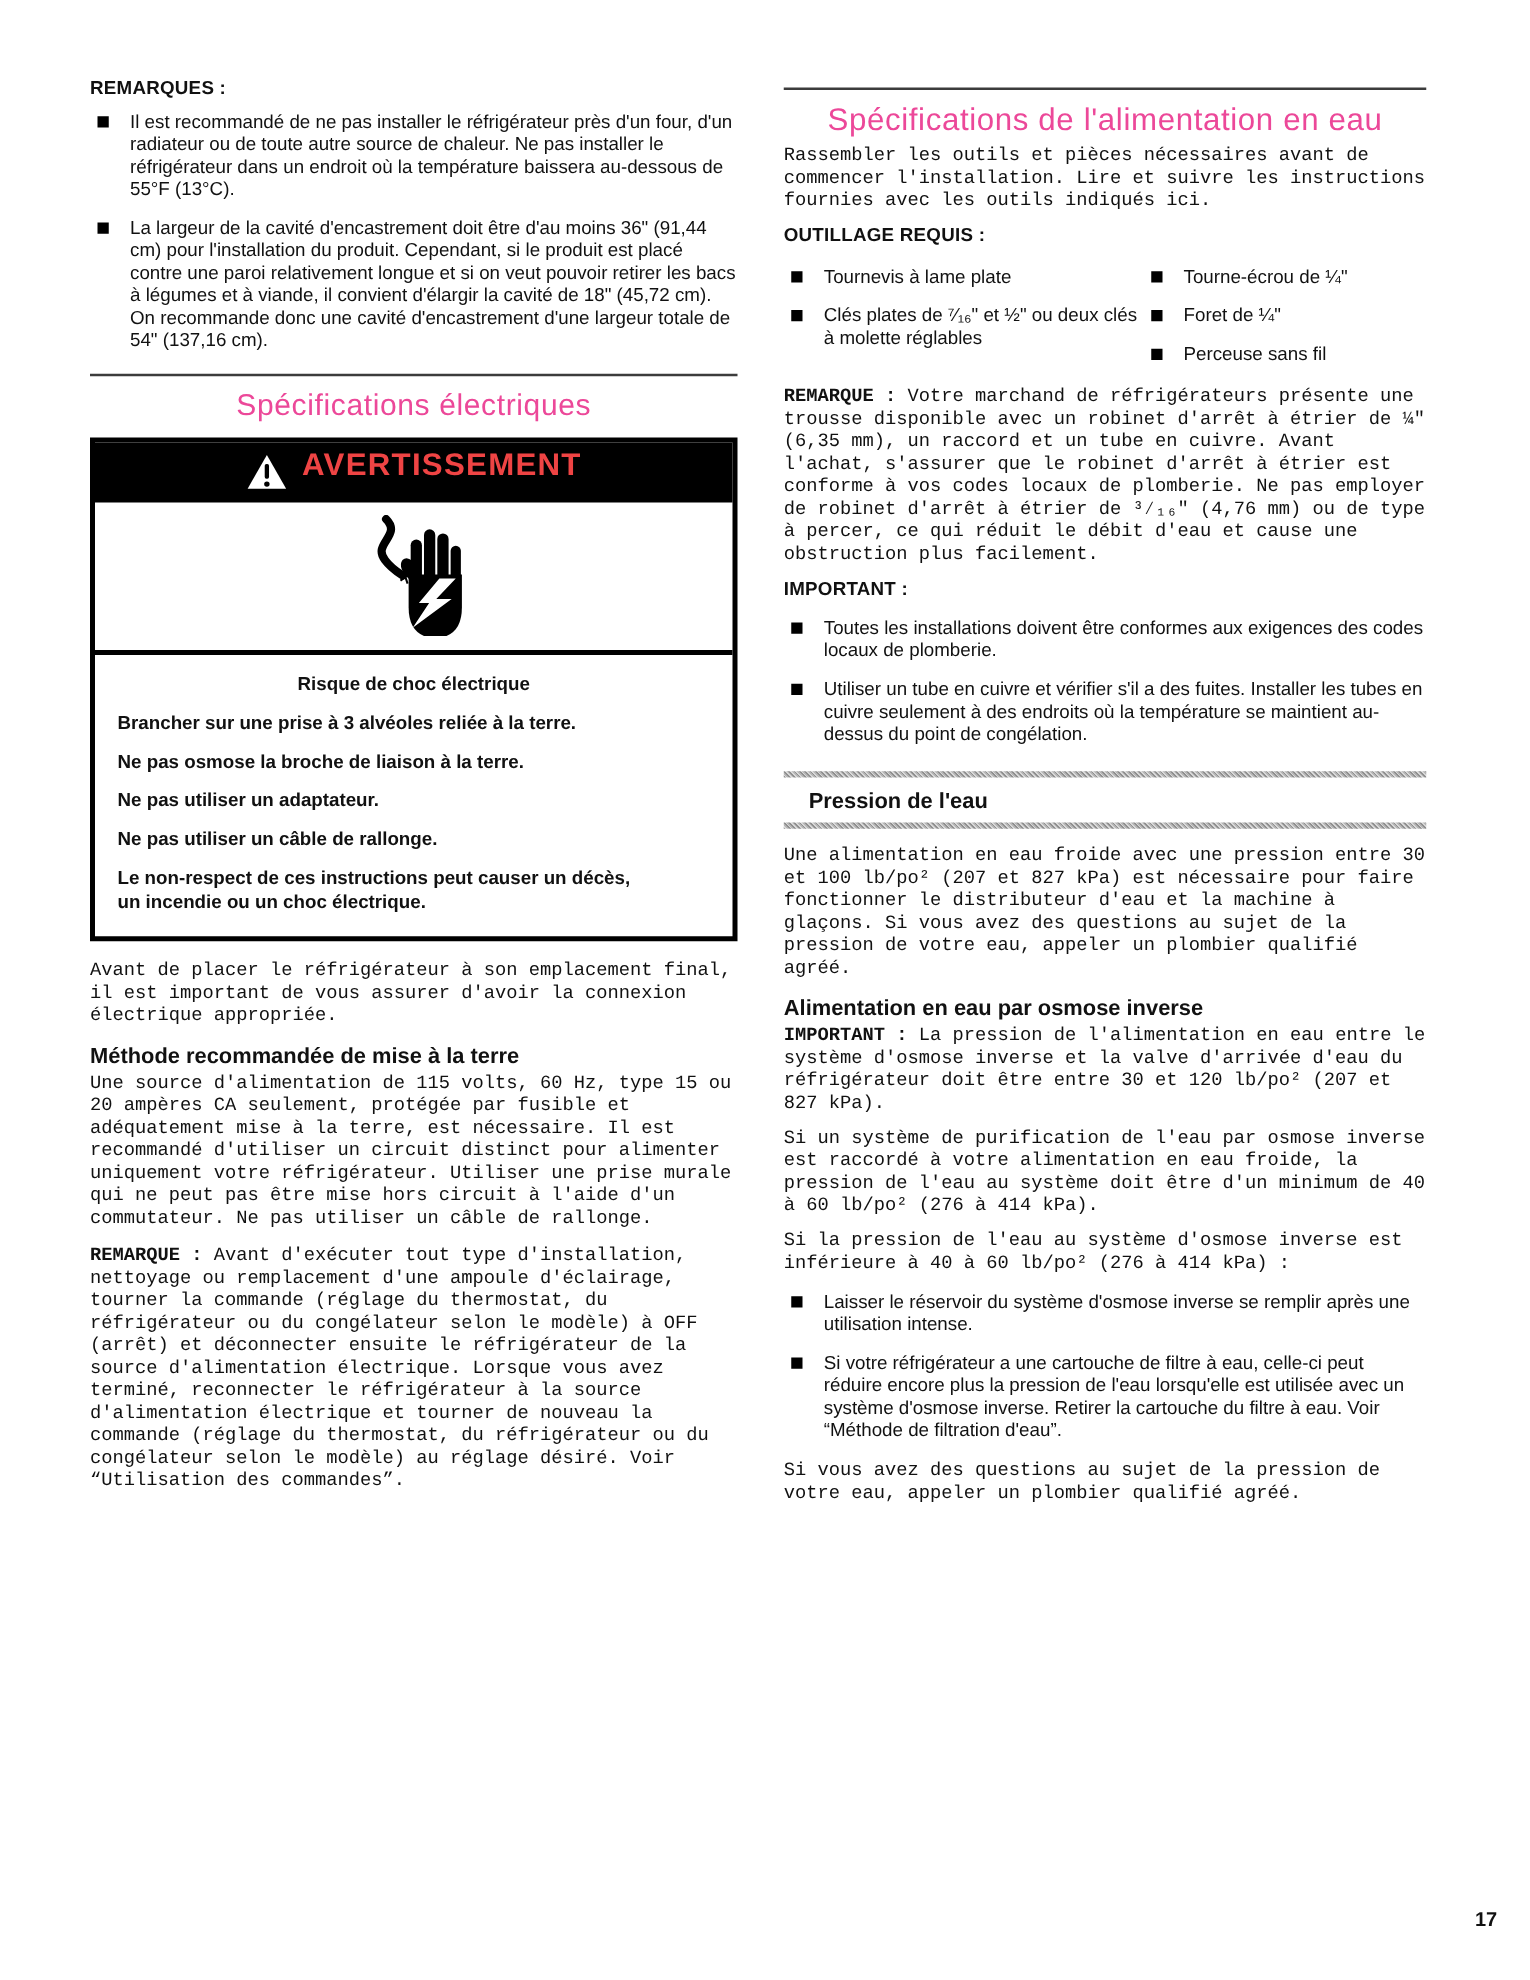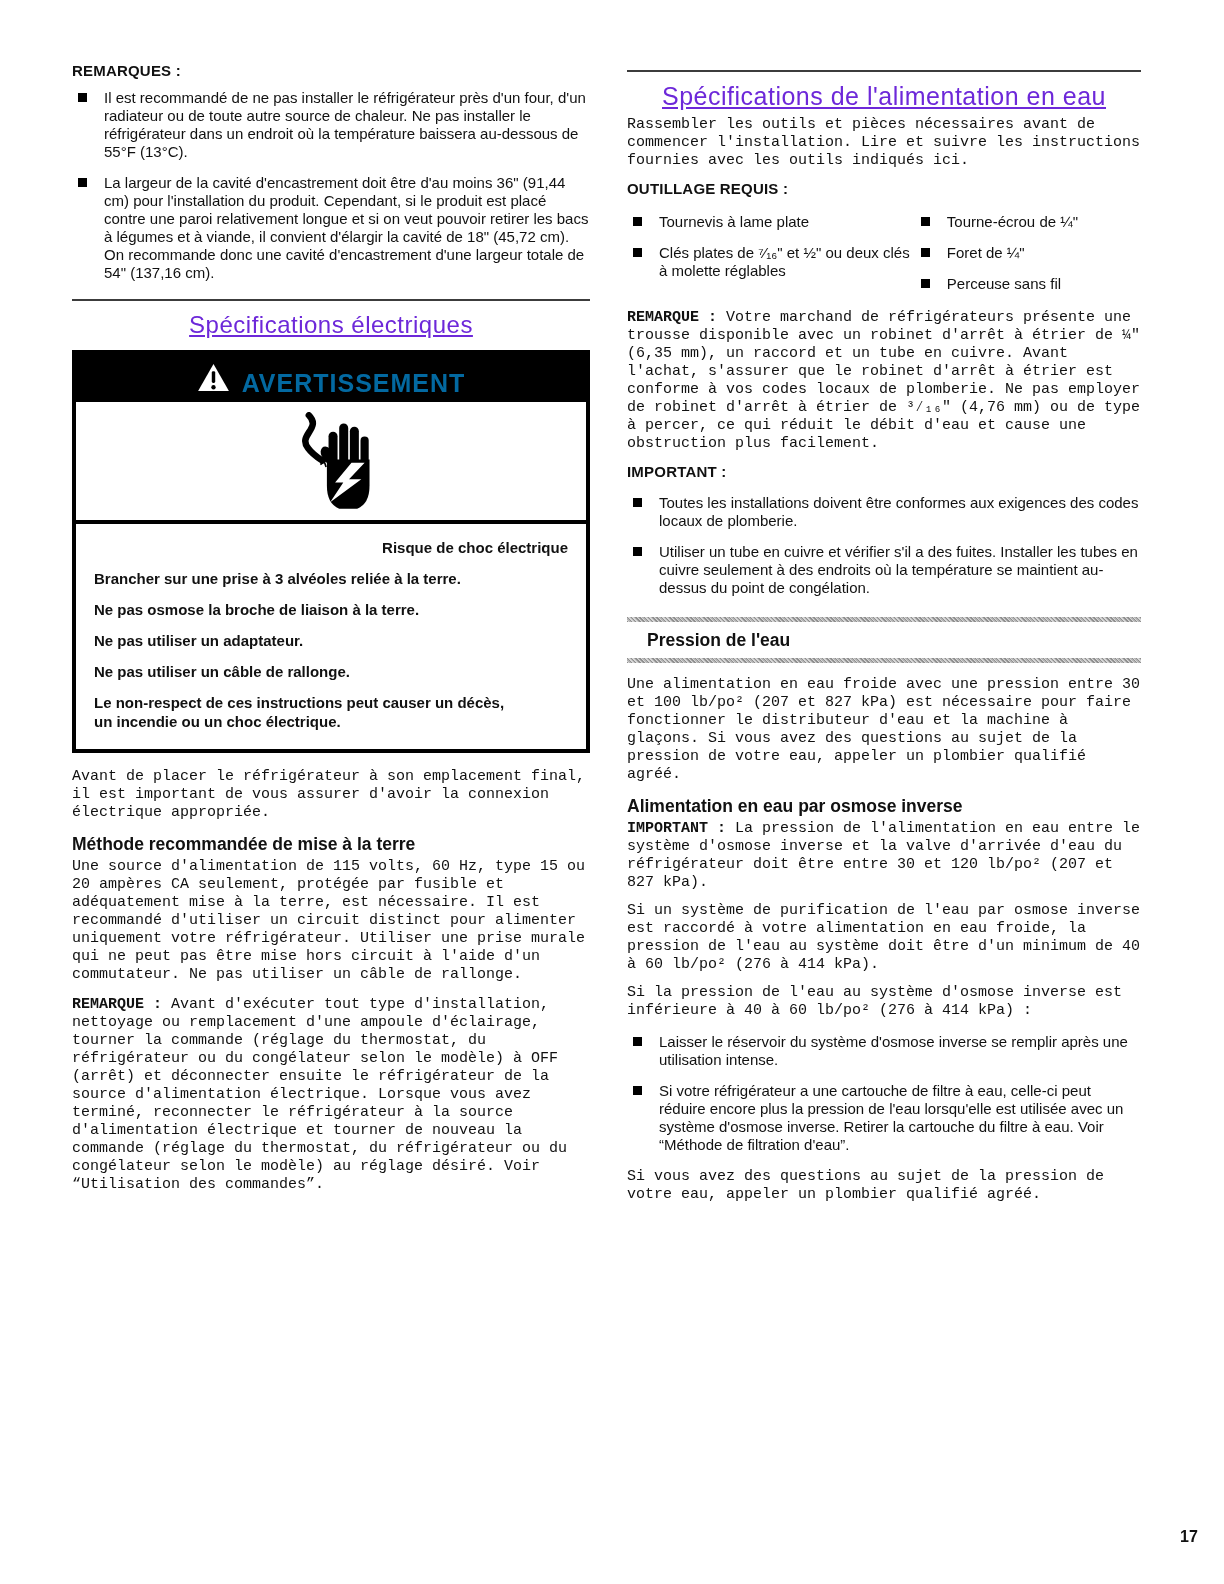--- a/index.html
+++ b/index.html
@@ -17,34 +17,34 @@
   p.body { margin-top:10px;font-family:Liberation Mono, monospace; }
 
   
   .li { display:flex; margin-top:13px; }
   .li .sq { flex:none; width:9px; height:9px; background:#000; margin:4px 0 0 6px; }
   .li .txt { margin-left:17px; }
 
   .rule { border:0; border-top:2px solid #3c3c3c; margin-top:17px; }
 
   .ghead {
-    text-align:center; color:#6d28d9; font-size:24px; line-height:30px;
-    margin-top:9px; letter-spacing:.5px; font-weight:normal;text-decoration:underline;
+    text-align:center; color:#ec4899; font-size:24px; line-height:30px;
+    margin-top:9px; letter-spacing:.5px; font-weight:normal;
   }
 
   
   .warnbox { border:4px solid #000; margin-top:10px; }
   .warnhead {
-    background:#000; color:#0369a1; display:flex; align-items:flex-end;
+    background:#000; color:#ef4444; display:flex; align-items:flex-start;
     justify-content:center; gap:12px; padding:9px 0 10px;
   }
   .warnhead .wt { font-size:25px; font-weight:bold; letter-spacing:1px; }
   .warnicon { display:flex; justify-content:center; padding:10px 0 8px; border-bottom:4px solid #000; }
   .warntext { padding:14px 18px 16px; font-weight:bold; line-height:19px; }
-  .warntext .hazard { text-align:right; margin-bottom:12px; }
+  .warntext .hazard { text-align:center; margin-bottom:12px; }
   .warntext p.wline { margin-bottom:12px; }
   .warntext p.wline:last-child { margin-bottom:2px; }
 
   .subhead { font-size:17.5px; line-height:20px; font-weight:bold; margin-top:12px; }
 
   
   .tools { display:flex; margin-top:2px; }
   .tools .tcol1 { width:56%; }
   .tools .tcol2 { width:44%; }
 

